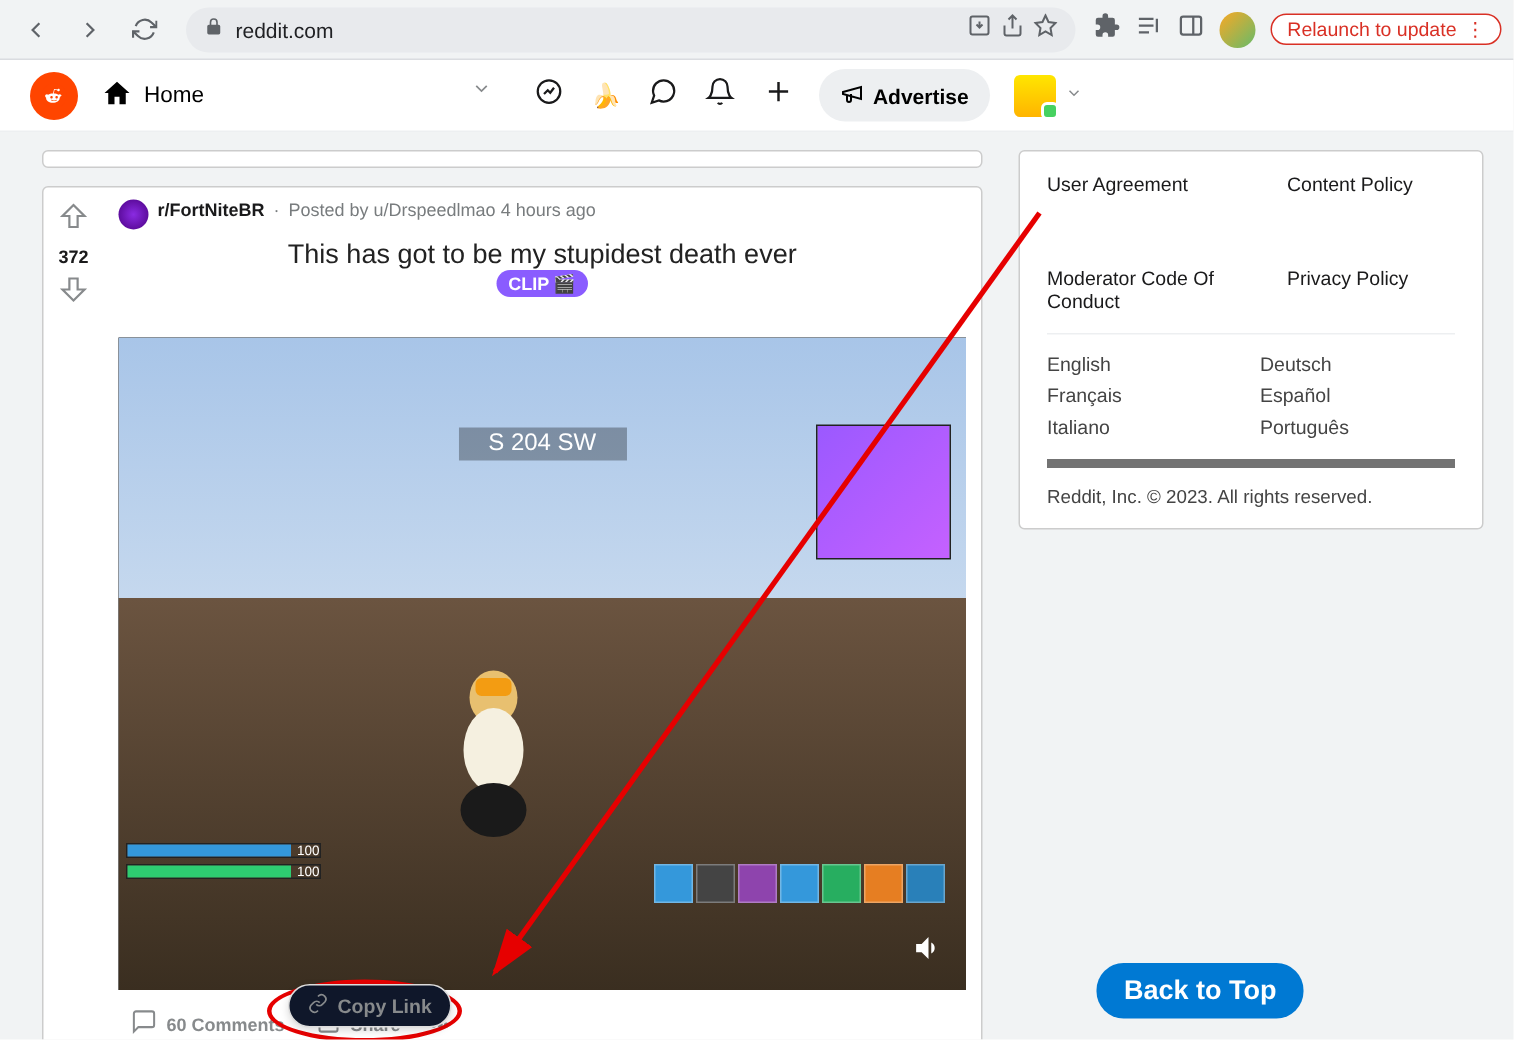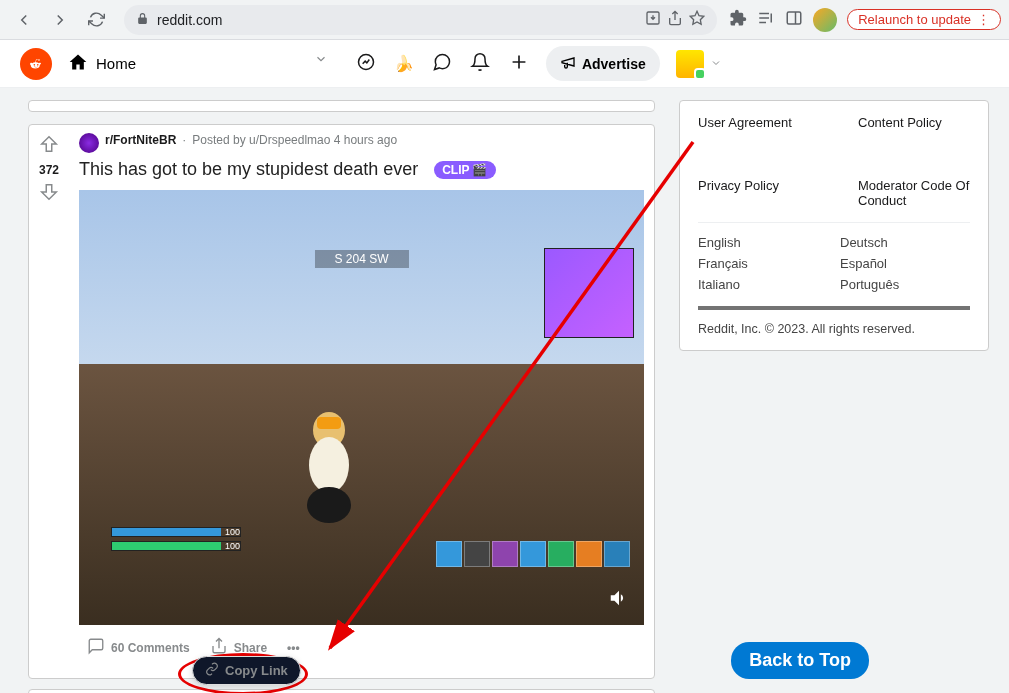--- a/index.html
+++ b/index.html
@@ -32,47 +32,47 @@
 .content { display: flex; gap: 24px; padding: 12px 20px; height: calc(100% - 88px); overflow: hidden; }
 .feed { flex: 1; max-width: 640px; margin-left: 8px; }
 .post-stub { height: 12px; background: #fff; border: 1px solid #ccc; border-radius: 4px; margin-bottom: 12px; }
 .post-card { background: #fff; border: 1px solid #ccc; border-radius: 4px; display: flex; }
 .vote-col { width: 40px; padding: 8px 4px; display: flex; flex-direction: column; align-items: center; gap: 4px; color: #878a8c; }
 .vote-count { font-size: 12px; font-weight: 700; color: #1a1a1b; }
 .post-body { flex: 1; padding: 8px 10px; }
 .post-meta { font-size: 12px; color: #787c7e; display: flex; align-items: flex-start; gap: 6px; margin-bottom: 6px; }
 .sub-icon { width: 20px; height: 20px; border-radius: 10px; background: radial-gradient(circle,#8a2be2,#4b0082); }
 .sub-link { font-weight: 700; color: #1a1a1b; }
-.post-title { font-size: 18px; font-weight: 500; color: #222; display: flex; align-items: center; gap: 16px; margin-bottom: 10px; }
+.post-title { font-size: 18px; font-weight: 500; color: #222; display: flex; align-items: center; gap: 0; margin-bottom: 27px; flex-direction: column; }
 .clip-badge { background: #8a5cff; color: #fff; padding: 2px 8px; border-radius: 10px; font-size: 12px; font-weight: 700; }
 .video-box { width: 100%; height: 435px; background: #000; position: relative; overflow: hidden; }
 .sky { position: absolute; inset: 0; background: linear-gradient(#a8c5e8 0%, #c5d8ee 40%, #6b5440 40%, #3a2e20 100%); }
 .minimap { position:absolute; top:58px; right:10px; width:90px; height:90px; background: linear-gradient(135deg,#9b59ff,#c561ff); border:1px solid #222; }
-.compass { position:absolute; top:60px; left:50%; transform:translateX(-50%); color:#fff; font-size:12px; background:rgba(0,0,0,0.3); padding:2px 20px; }
-.hp-bars { position:absolute; bottom:70px; left:32px;text-align:right; }
+.compass { position:absolute; top:60px; left:50%; transform:translateX(-50%); color:#fff; font-size:16px; background:rgba(0,0,0,0.3); padding:2px 20px; }
+.hp-bars { position:absolute; bottom:70px; left:5px;text-align:right; }
 .hp-bar { width:130px; height:10px; margin-bottom:4px; border:1px solid #222; display:flex; align-items:center; }
 .bar-fill { height:100%; }
 .bar-shield { background:#3498db; width:100%; }
 .bar-hp { background:#2ecc71; width:100%; }
 .bar-label { color:#fff; font-size:9px; margin-left:4px; }
 .item-slots { position:absolute; bottom:58px; right:14px; display:flex; gap:2px; }
 .slot { width:26px; height:26px; border:1px solid rgba(255,255,255,0.3); }
 .char { position:absolute; bottom:100px; left:210px; width:80px; height:120px; }
 .vol-icon { position:absolute; bottom:12px; right:14px; color:#fff; }
 .post-actions { display: flex; align-items: center; gap: 4px; padding: 6px 0; color: #878a8c; font-size: 12px; font-weight: 700; }
 .action-btn { padding: 6px 8px; display: flex; align-items: center; gap: 6px; cursor: pointer; border-radius: 4px; }
 .post-card-2 { background:#fff; border:1px solid #ccc; border-radius:4px; display:flex; margin-top:10px; }
 
 
 .sidebar { width: 310px; }
 .info-card { background: #fff; border: 1px solid #ccc; border-radius: 4px; padding: 14px 18px; font-size: 13px; color: #444; }
 .info-grid { display: grid; grid-template-columns: 1fr 1fr; row-gap: 8px; column-gap: 12px; margin-bottom: 14px; gap: 48px; }
 .info-grid a { color: #1a1a1b; text-decoration: none; cursor: pointer; }
 .lang-grid { display: grid; grid-template-columns: 1fr 1fr; row-gap: 6px; column-gap: 12px; border-top: 1px solid #edeff1; padding-top: 12px; margin-bottom: 14px; }
-.copyright { border-top: 4px solid #737373; padding-top: 12px; font-size: 12.5px; }
+.copyright { border-top: 6px solid #737373; padding-top: 12px; font-size: 12.5px; }
 .back-to-top { position: absolute; bottom: 14px; right: 140px; background: #0079d3; color: #fff; font-weight: 700; padding: 8px 18px; border-radius: 18px; font-size: 18px; cursor: pointer; }
 
 
 .arrow-svg { position: absolute; top: 0; left: 0; pointer-events: none; }
 .copy-link-popup { position: absolute; bottom: 8px; left: 192px; background: #0f172a; border: 1px solid #ddd; border-radius: 16px; padding: 5px 12px; font-size: 13px; color: #878a8c; font-weight: 700; display: flex; gap: 6px; align-items: center; box-shadow: 0 2px 6px rgba(0,0,0,0.15); }
 .red-circle { position: absolute; bottom: -2px; left: 178px; width: 130px; height: 42px; border: 3px solid #e60000; border-radius: 50%; pointer-events: none; }
 </style>
 </head>
 <body>
 
@@ -266,22 +266,22 @@
         
       </div>
     </div>
   </div>
 
   <div class="sidebar">
     <div class="info-card">
       <div class="info-grid">
         <a>User Agreement</a>
         <a>Content Policy</a>
+        <a>Moderator Code Of Conduct</a>
         <a>Privacy Policy</a>
-        <a>Moderator Code Of Conduct</a>
       </div>
       <div class="lang-grid">
         <a>English</a>
         <a>Deutsch</a>
         <a>Français</a>
         <a>Español</a>
         <a>Italiano</a>
         <a>Português</a>
       </div>
       <div class="copyright">Reddit, Inc. © 2023. All rights reserved.</div>

